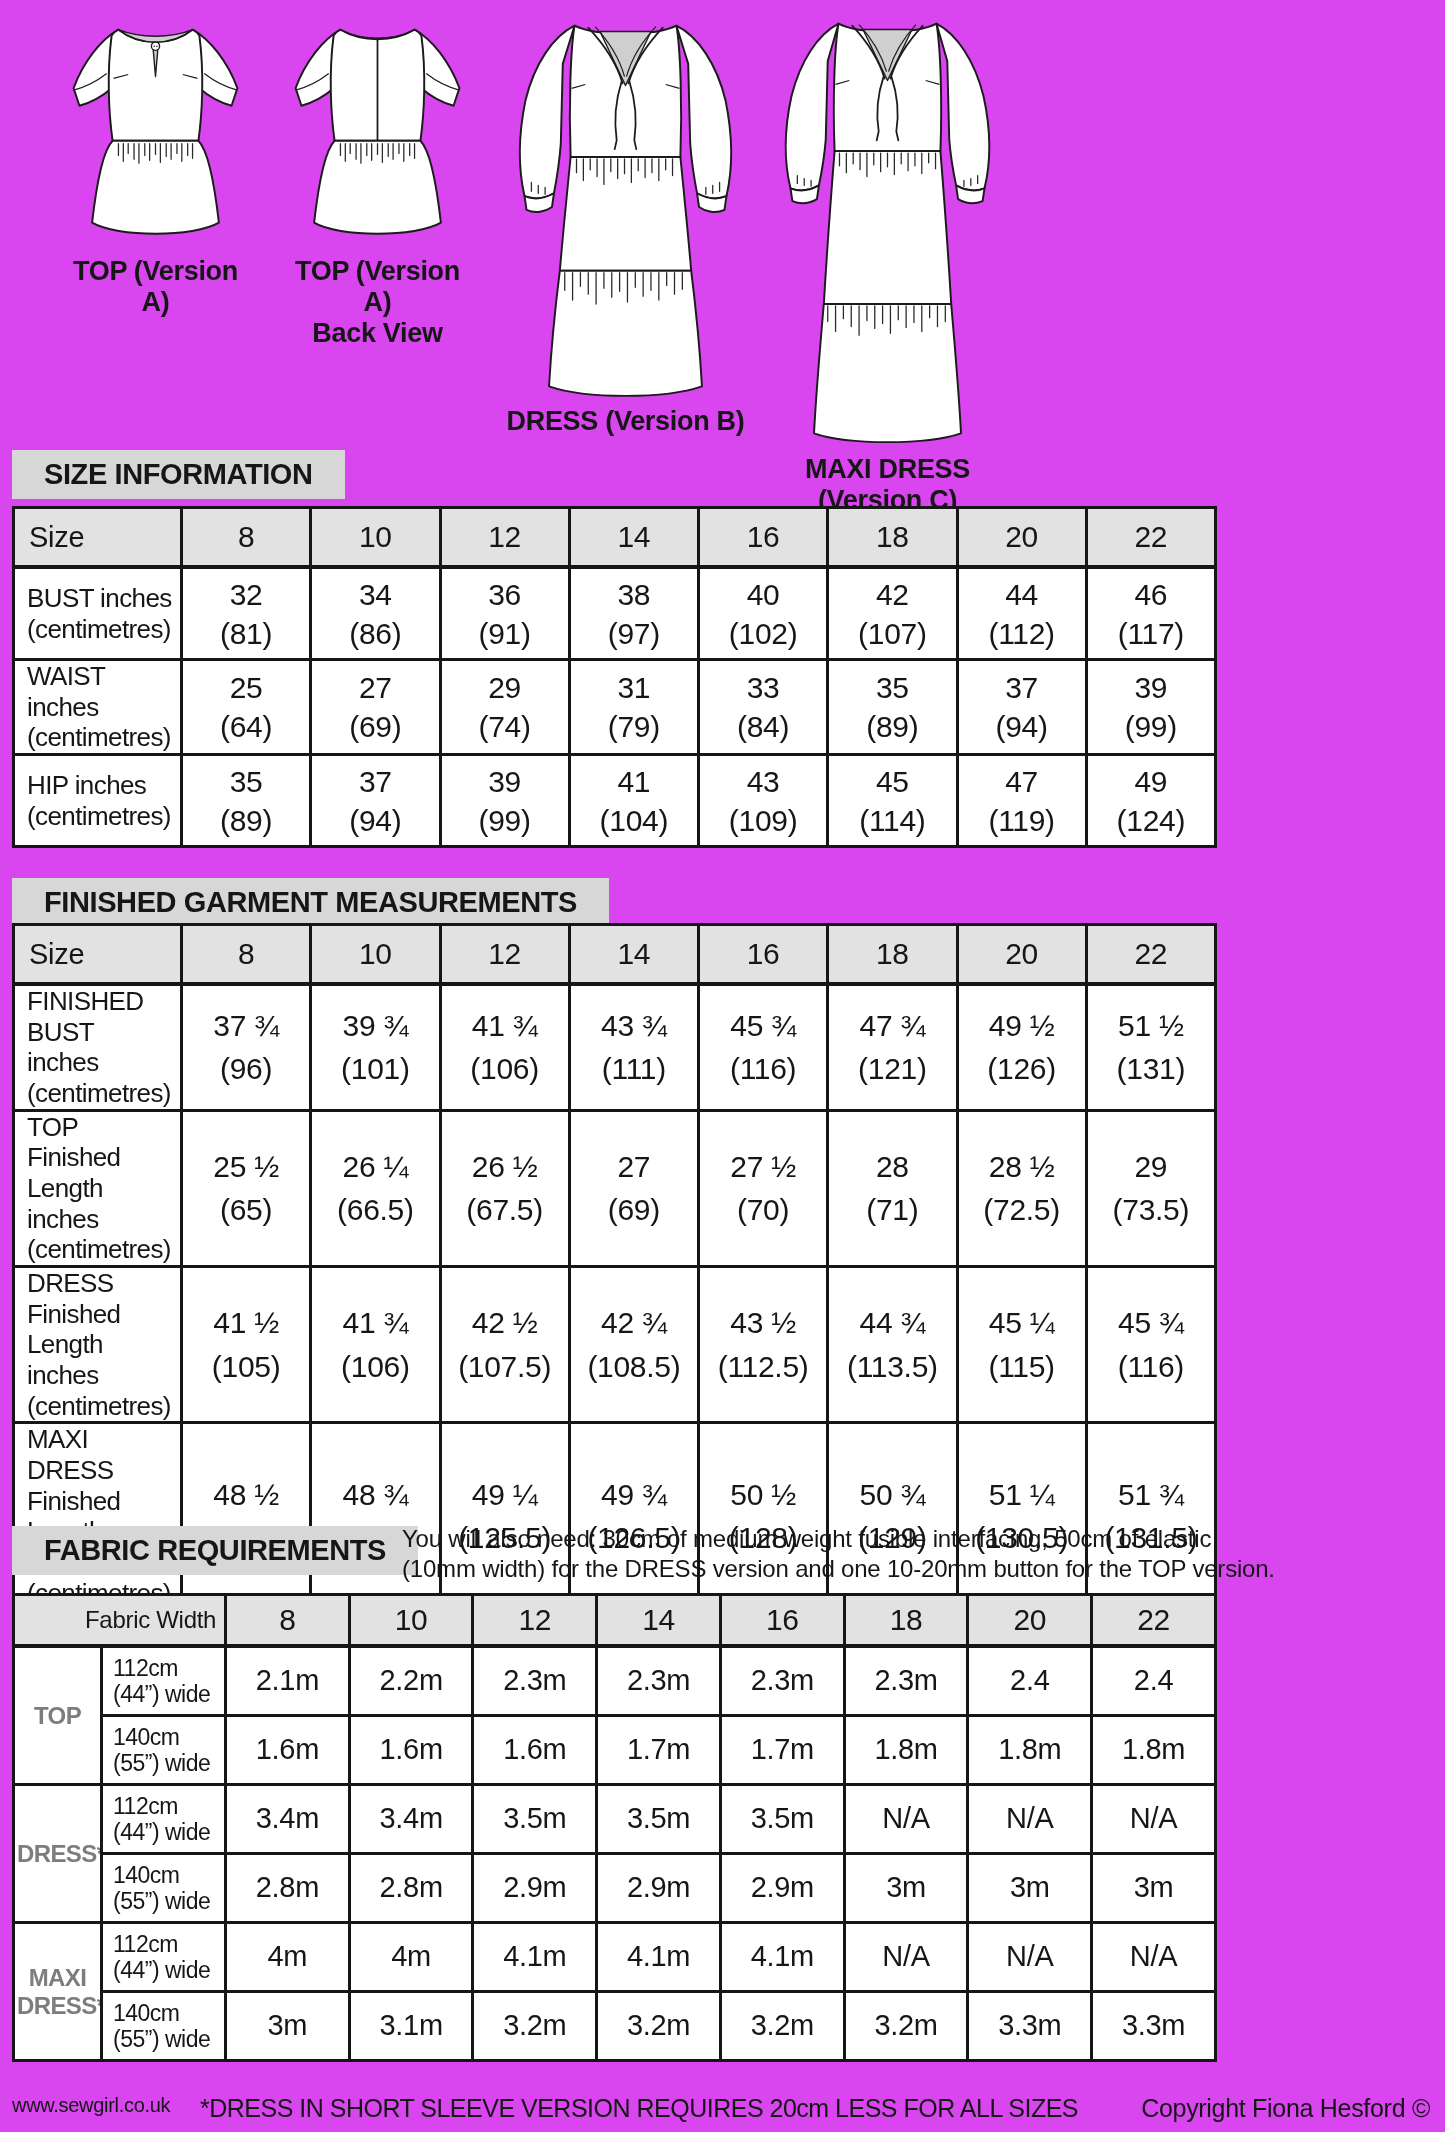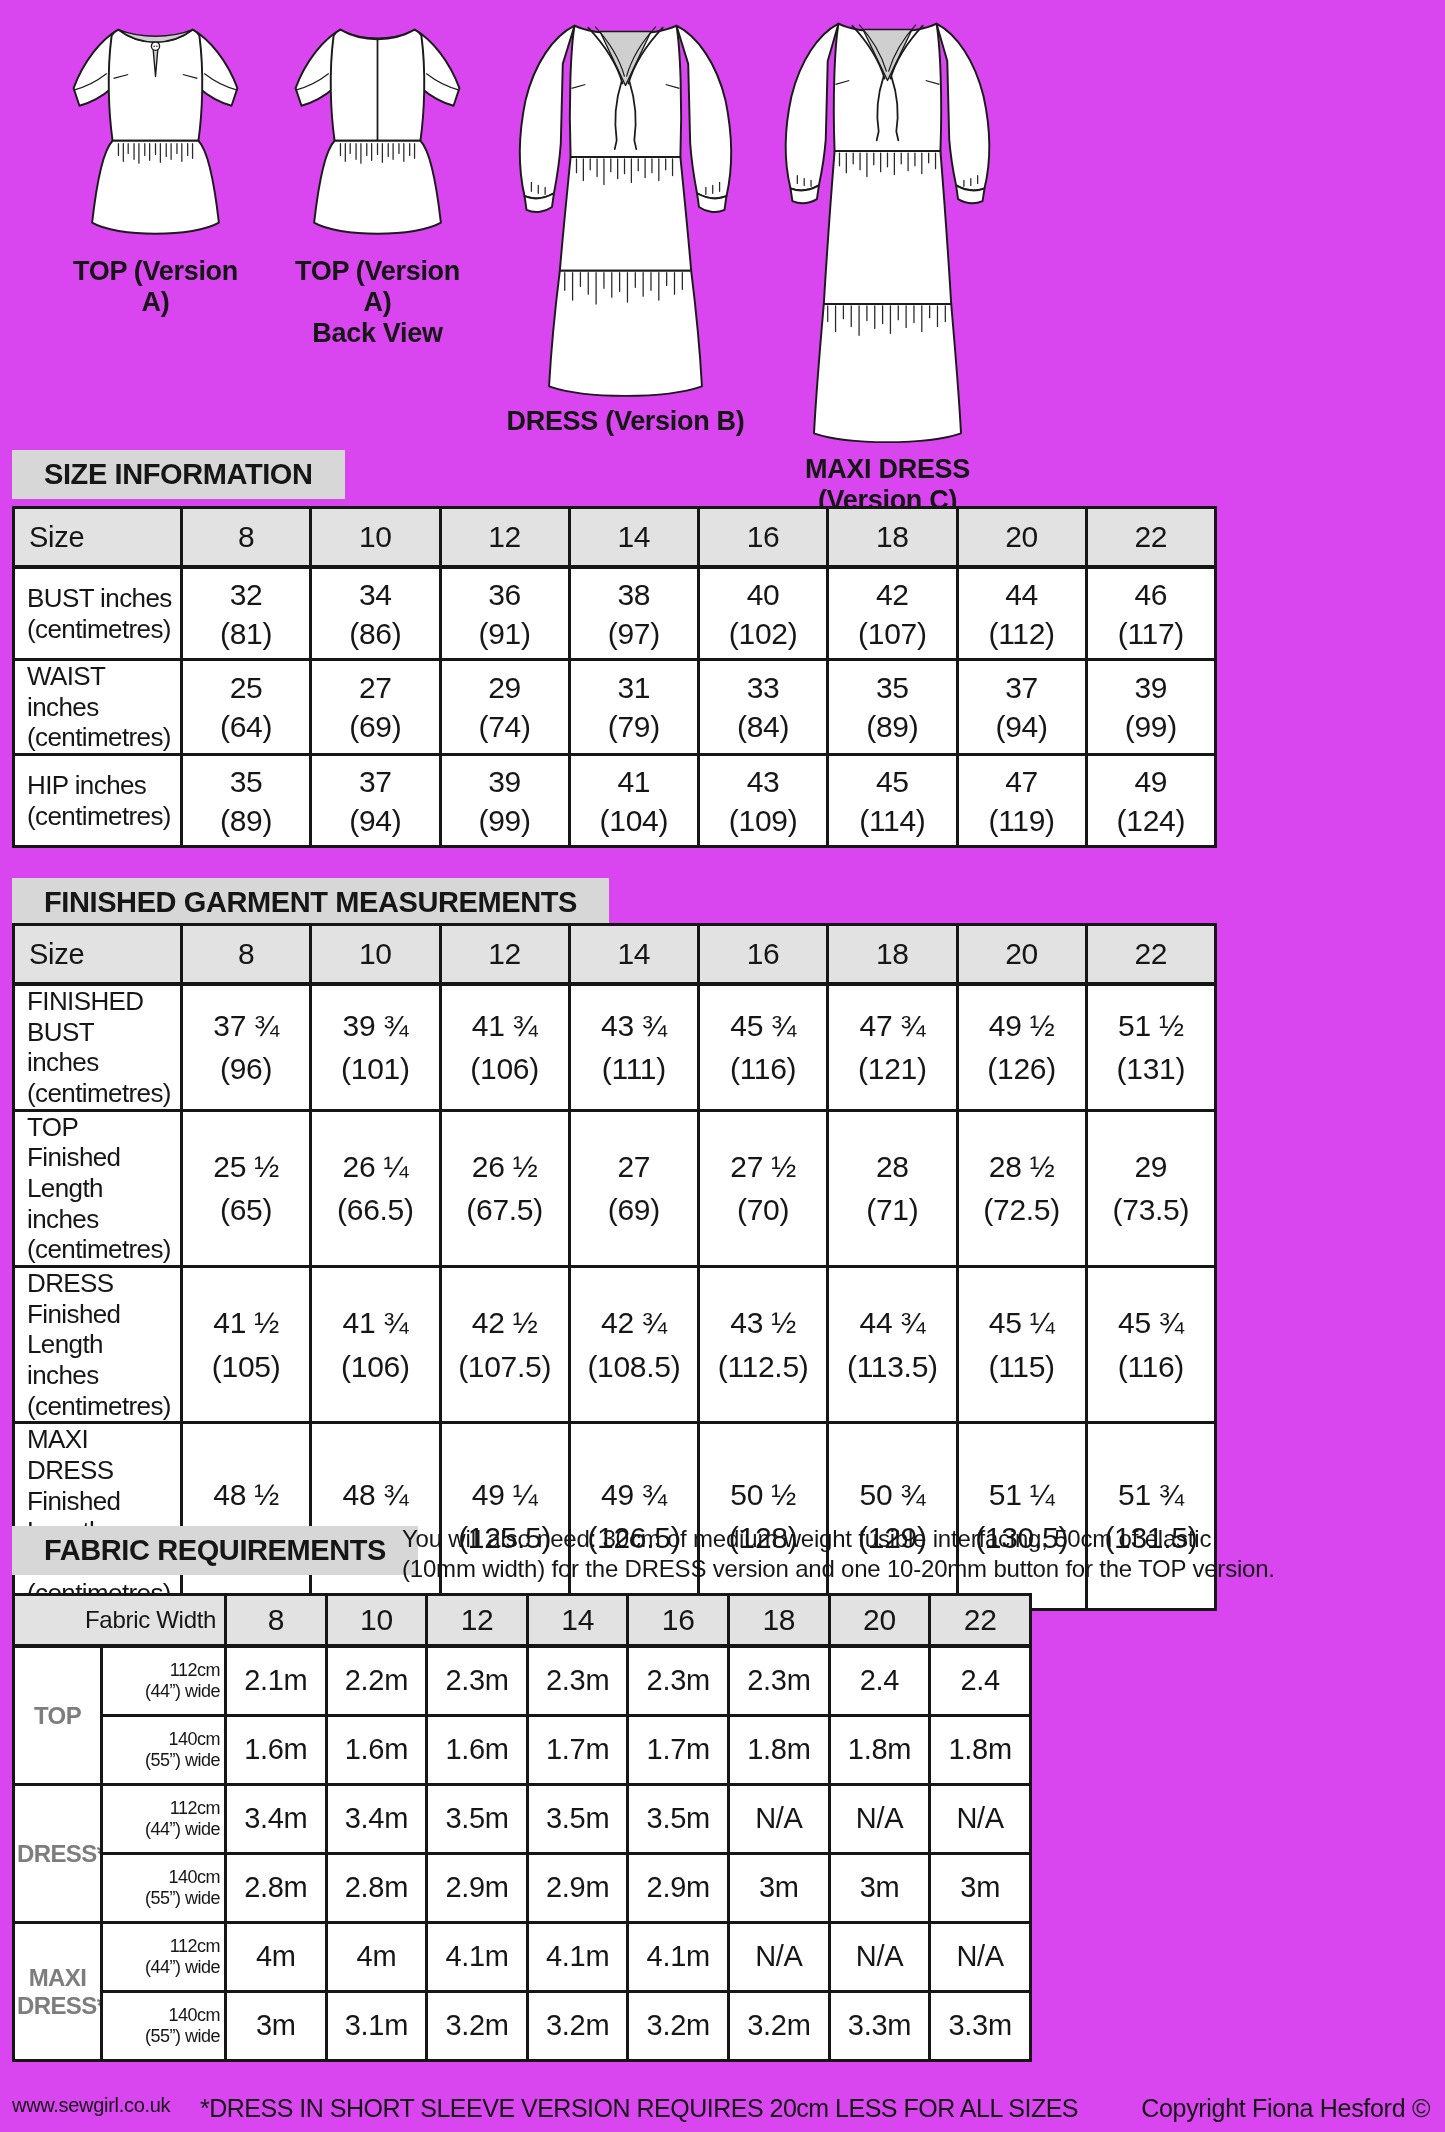--- a/index.html
+++ b/index.html
@@ -26,26 +26,26 @@
   #size-table thead td{height:56px;}
   #size-table tbody td{height:89px;}
 
   #fgm-table{top:923px;width:1205px;}
   #fgm-table thead td{height:56px;}
   #fgm-table tbody tr:nth-child(1) td{height:99px;}
   #fgm-table tbody tr:nth-child(n+2) td{height:131px;}
   #fgm-table tbody td{line-height:1.45;}
   #fgm-table tbody td.lbl{line-height:1.18;margin-top:11px;}
 
-  #fabric-table{top:1593px;width:1020px;}
+  #fabric-table{top:1593px;width:1205px;}
   #fabric-table thead td{height:48px;}
   #fabric-table tbody td{height:66px;font-size:29px;}
   #fabric-table thead td.fw-head{font-size:24px;line-height:1.1;padding-left:70px;text-align:left;}
   #fabric-table td.group-lbl{font-weight:bold;color:#7d7d7d;font-size:24px;line-height:1.15;letter-spacing:-0.6px;padding:0 2px;}
-  #fabric-table td.width-lbl{text-align:right;padding-left:10px;font-size:18px;line-height:1.15;letter-spacing:-0.5px;}
+  #fabric-table td.width-lbl{text-align:left;padding-left:10px;font-size:23px;line-height:1.15;letter-spacing:-0.5px;}
 
   .fab-note{position:absolute;left:402px;top:1524px;width:1025px;font-size:24px;line-height:30px;letter-spacing:-0.2px;}
 
   .footer-item{position:absolute;top:2094px;white-space:nowrap;}
   #footer-web{left:12px;font-size:20px;font-weight:500;}
   #footer-note{left:200px;font-size:25px;font-weight:500;letter-spacing:-0.5px;}
   #footer-copy{right:15px;font-size:25px;font-weight:500;}
 
   
   svg{position:absolute;}

